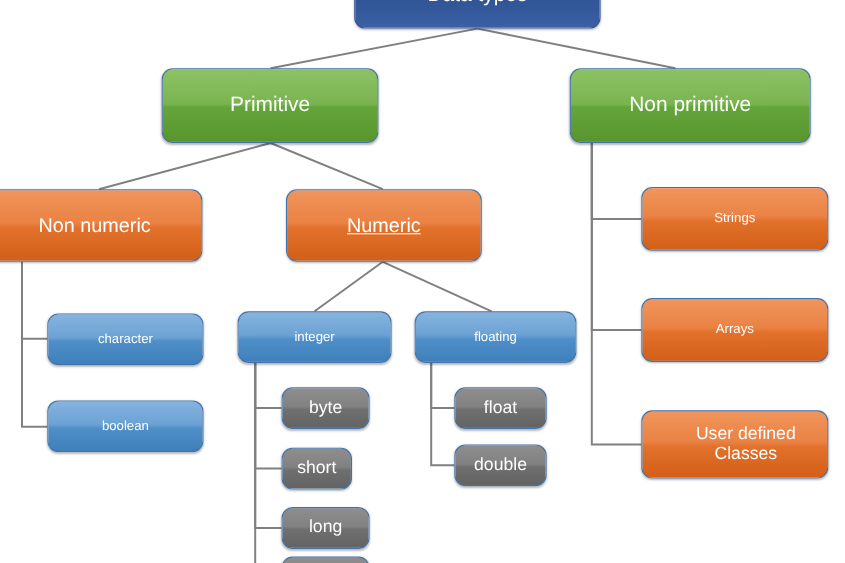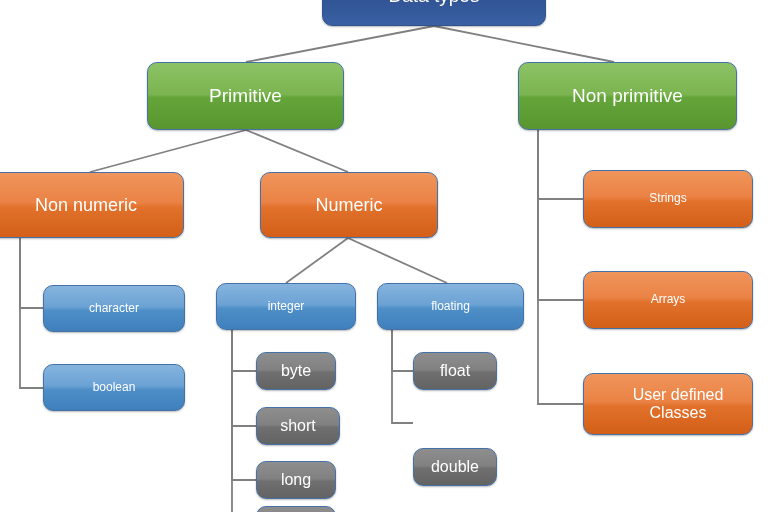--- a/index.html
+++ b/index.html
@@ -101,21 +101,21 @@
       </div>
       <div class="node n-green fs-19" style="left: 147px; top: 62px; width: 197px; height: 68px;">
         <span class="label">Primitive</span>
       </div>
       <div class="node n-green fs-19" style="left: 518px; top: 62px; width: 219px; height: 68px;">
         <span class="label">Non primitive</span>
       </div>
       <div class="node n-orange fs-18" style="left: -12px; top: 172px; width: 196px; height: 66px;">
         <span class="label">Non numeric</span>
       </div>
-      <div class="node n-orange fs-18" style="left: 260px; top: 172px; width: 178px; height: 66px;">
+      <div class="node n-orange fs-18" style="left: 260px; top: 172px; width: 178px; height: 66px; text-decoration: underline;">
         <span class="label">Numeric</span>
       </div>
       <div class="node n-orange fs-17" style="left: 583px; top: 170px; width: 170px; height: 58px;">
         <span class="label">Strings</span>
       </div>
       <div class="node n-orange fs-17" style="left: 583px; top: 271px; width: 170px; height: 58px;">
         <span class="label">Arrays</span>
       </div>
       <div class="node n-orange fs-16" style="left: 583px; top: 373px; width: 170px; height: 62px; padding-left: 20px;">
         <span class="label">User defined
@@ -129,27 +129,27 @@
       </div>
       <div class="node n-blue fs-17" style="left: 216px; top: 283px; width: 140px; height: 47px;">
         <span class="label">integer</span>
       </div>
       <div class="node n-blue fs-17" style="left: 377px; top: 283px; width: 147px; height: 47px;">
         <span class="label">floating</span>
       </div>
       <div class="node n-gray fs-16" style="left: 256px; top: 352px; width: 80px; height: 38px;">
         <span class="label">byte</span>
       </div>
-      <div class="node n-gray fs-16" style="left: 256px; top: 407px; width: 84px; height: 38px;">
+      <div class="node n-gray fs-16" style="left: 256px; top: 407px; width: 64px; height: 38px;">
         <span class="label">short</span>
       </div>
       <div class="node n-gray fs-16" style="left: 256px; top: 461px; width: 80px; height: 38px;">
         <span class="label">long</span>
       </div>
       <div class="node n-gray fs-16" style="left: 256px; top: 506px; width: 80px; height: 38px;"></div>
       <div class="node n-gray fs-16" style="left: 413px; top: 352px; width: 84px; height: 38px;">
         <span class="label">float</span>
       </div>
-      <div class="node n-gray fs-16" style="left: 413px; top: 404px; width: 84px; height: 38px; margin-top: 44px;">
+      <div class="node n-gray fs-16" style="left: 413px; top: 404px; width: 84px; height: 38px;">
         <span class="label">double</span>
       </div>
     </div>
 </div>
 
 </body></html>

